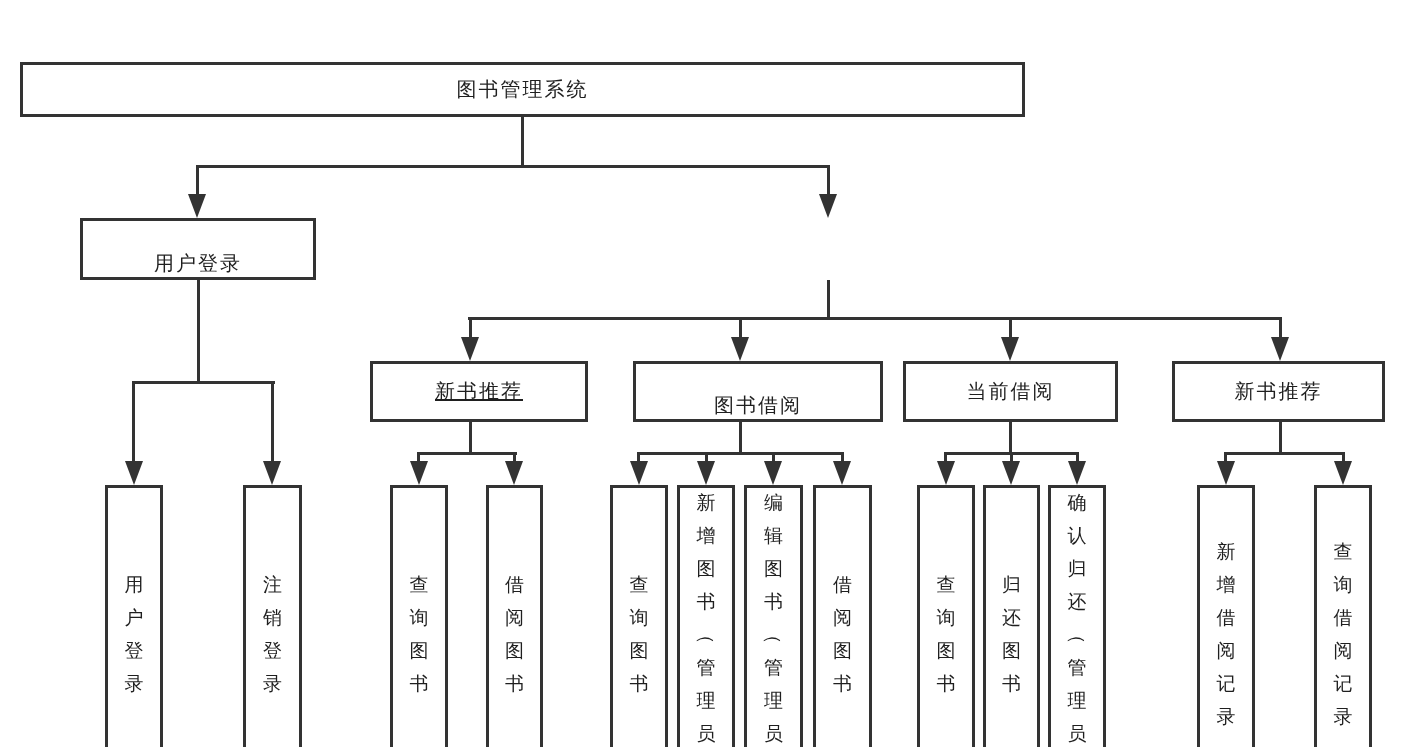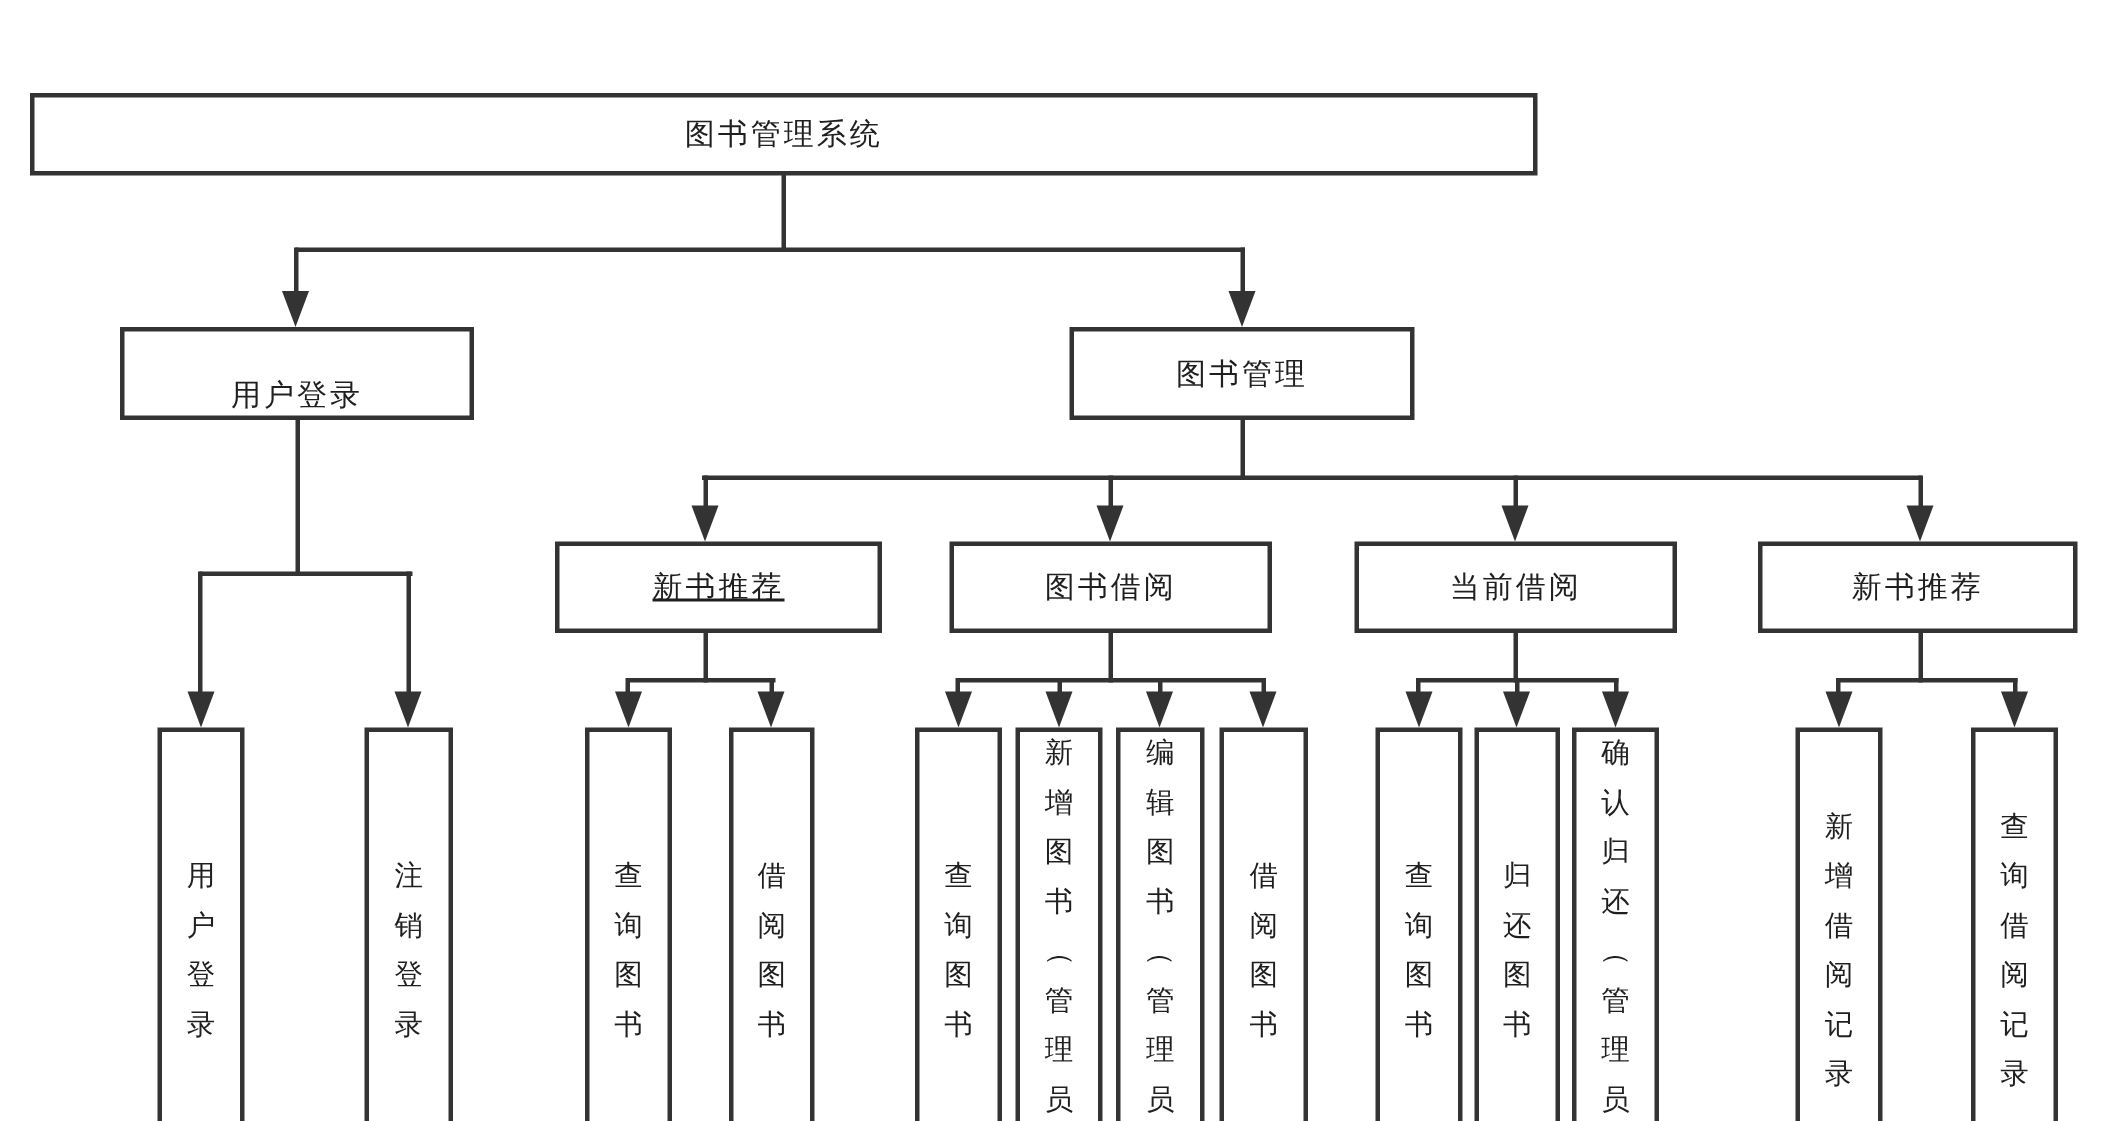--- a/index.html
+++ b/index.html
@@ -64,29 +64,26 @@
 <div id="stage">
 
   <div class="box" style="left:20px; top:14px; width:1005px; height:55px;">
     <span class="hlabel">图书管理系统</span>
   </div>
 
   <div class="box" style="left:80px; top:170px; width:236px; height:62px;align-items:flex-end;">
     <span class="hlabel">用户登录</span>
   </div>
 
-  <div class="box" style="left:713px; top:170px; width:230px; height:62px;">
-    <span class="hlabel">图书管理</span>
-  </div>
 
   <div class="box" style="left:370px; top:313px; width:218px; height:61px;text-decoration:underline;">
     <span class="hlabel">新书推荐</span>
   </div>
 
-  <div class="box" style="left:633px; top:313px; width:215px; height:61px;">
+  <div class="box" style="left:633px; top:313px; width:250px; height:61px;align-items:flex-end;">
     <span class="hlabel">图书借阅</span>
   </div>
 
   <div class="box" style="left:903px; top:313px; width:215px; height:61px;text-align:right;">
     <span class="hlabel">当前借阅</span>
   </div>
 
   <div class="box" style="left:1172px; top:313px; width:213px; height:61px;">
     <span class="hlabel">新书推荐</span>
   </div>

